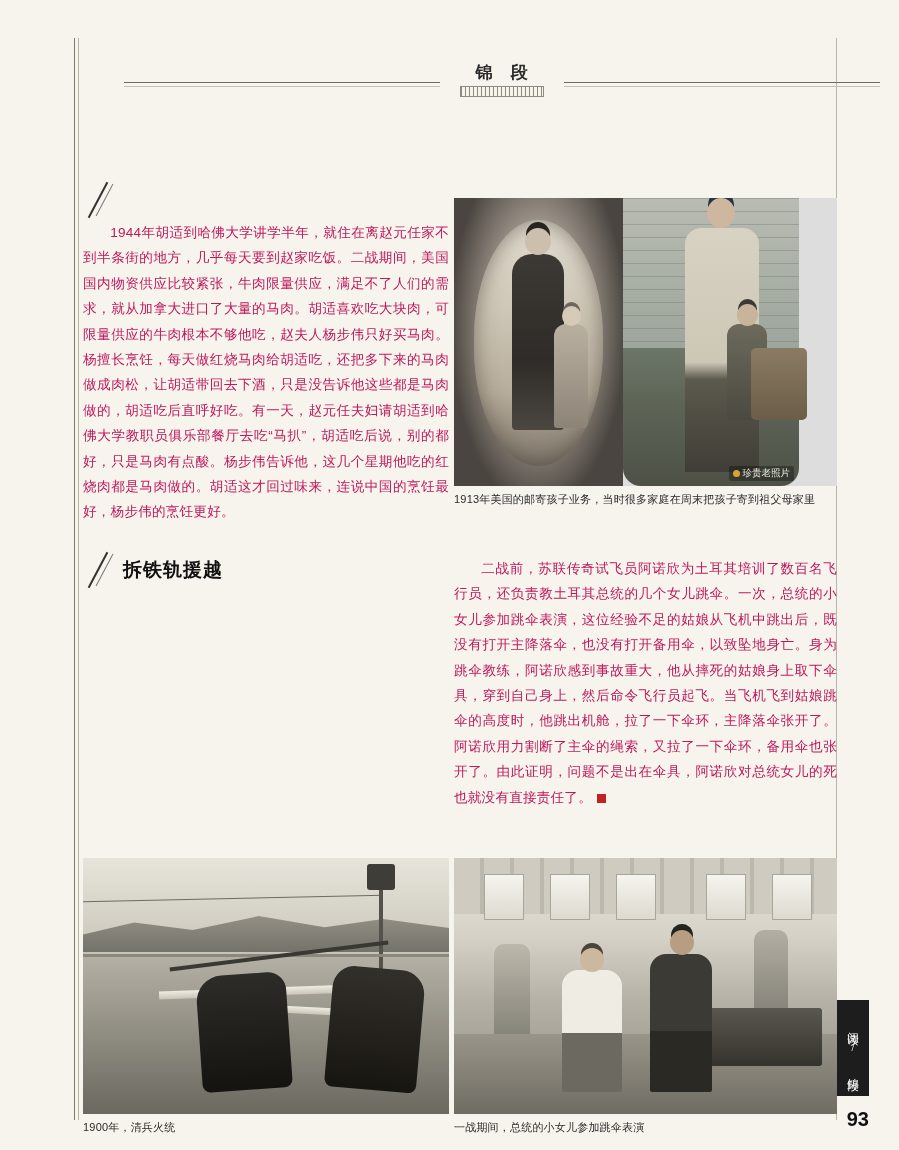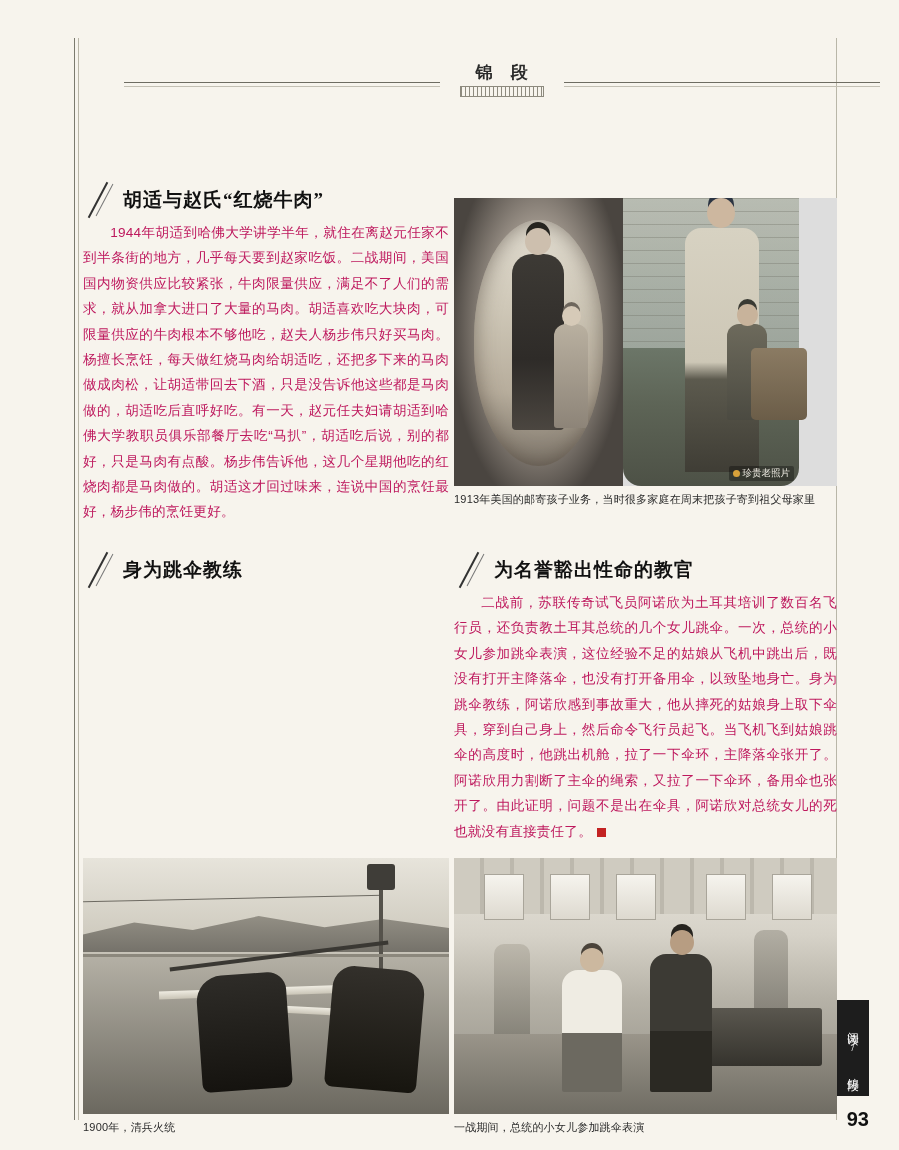--- a/index.html
+++ b/index.html
@@ -402,21 +402,20 @@
     <div class="line2 r"></div>
     <div class="header-badge">
       <div class="header-title">锦 段</div>
       <div class="header-strip"></div>
     </div>
   </div>
 
   <div class="col-left" style="top:186px;">
     <div class="sec-head">
       <span class="slash"></span>
-      <div class="sec-title">胡适与赵氏“红烧牛肉”</div>
     </div>
     <div class="body-text">1944年胡适到哈佛大学讲学半年，就住在离赵元任家不到半条街的地方，几乎每天要到赵家吃饭。二战期间，美国国内物资供应比较紧张，牛肉限量供应，满足不了人们的需求，就从加拿大进口了大量的马肉。胡适喜欢吃大块肉，可限量供应的牛肉根本不够他吃，赵夫人杨步伟只好买马肉。杨擅长烹饪，每天做红烧马肉给胡适吃，还把多下来的马肉做成肉松，让胡适带回去下酒，只是没告诉他这些都是马肉做的，胡适吃后直呼好吃。有一天，赵元任夫妇请胡适到哈佛大学教职员俱乐部餐厅去吃“马扒”，胡适吃后说，别的都好，只是马肉有点酸。杨步伟告诉他，这几个星期他吃的红烧肉都是马肉做的。胡适这才回过味来，连说中国的烹饪最好，杨步伟的烹饪更好。</div>
   </div>
 
   <div class="figure" style="left:454px; top:198px; width:383px;">
     <div class="photo" id="photo1">
       <div class="p1a">
         <div class="oval">
           <div class="man"></div>
           <div class="child"></div>
@@ -429,29 +428,25 @@
         <div class="bag"></div>
         <div class="photo-badge"><span class="dot"></span><span>珍贵老照片</span></div>
       </div>
     </div>
     <div class="cap">1913年美国的邮寄孩子业务，当时很多家庭在周末把孩子寄到祖父母家里</div>
   </div>
 
   <div class="col-left" style="top:556px;">
     <div class="sec-head">
       <span class="slash"></span>
-      <div class="sec-title">身为跳伞教练</div>
+      <div class="sec-title">拆铁轨援越</div>
     </div>
   </div>
 
   <div class="col-right" style="top:556px;">
-    <div class="sec-head">
-      <span class="slash"></span>
-      <div class="sec-title">为名誉豁出性命的教官</div>
-    </div>
     <div class="body-text"><span>二战前，苏联传奇试飞员阿诺欣为土耳其培训了数百名飞行员，还负责教土耳其总统的几个女儿跳伞。一次，总统的小女儿参加跳伞表演，这位经验不足的姑娘从飞机中跳出后，既没有打开主降落伞，也没有打开备用伞，以致坠地身亡。身为跳伞教练，阿诺欣感到事故重大，他从摔死的姑娘身上取下伞具，穿到自己身上，然后命令飞行员起飞。当飞机飞到姑娘跳伞的高度时，他跳出机舱，拉了一下伞环，主降落伞张开了。阿诺欣用力割断了主伞的绳索，又拉了一下伞环，备用伞也张开了。由此证明，问题不是出在伞具，阿诺欣对总统女儿的死也就没有直接责任了。</span><span class="end-mark"></span></div>
   </div>
 
   <div class="figure" style="left:83px; top:858px; width:366px;">
     <div class="photo" id="photo2">
       <div class="sky"></div>
       <div class="hill"></div>
       <div class="ground"></div>
       <div class="wire"></div>
       <div class="pole"></div>

